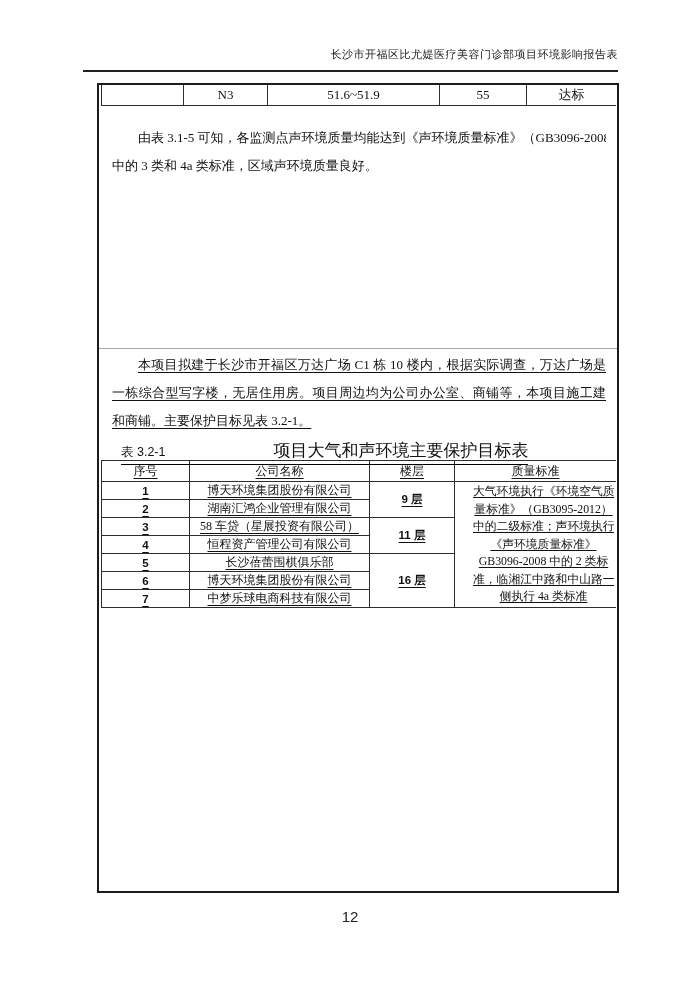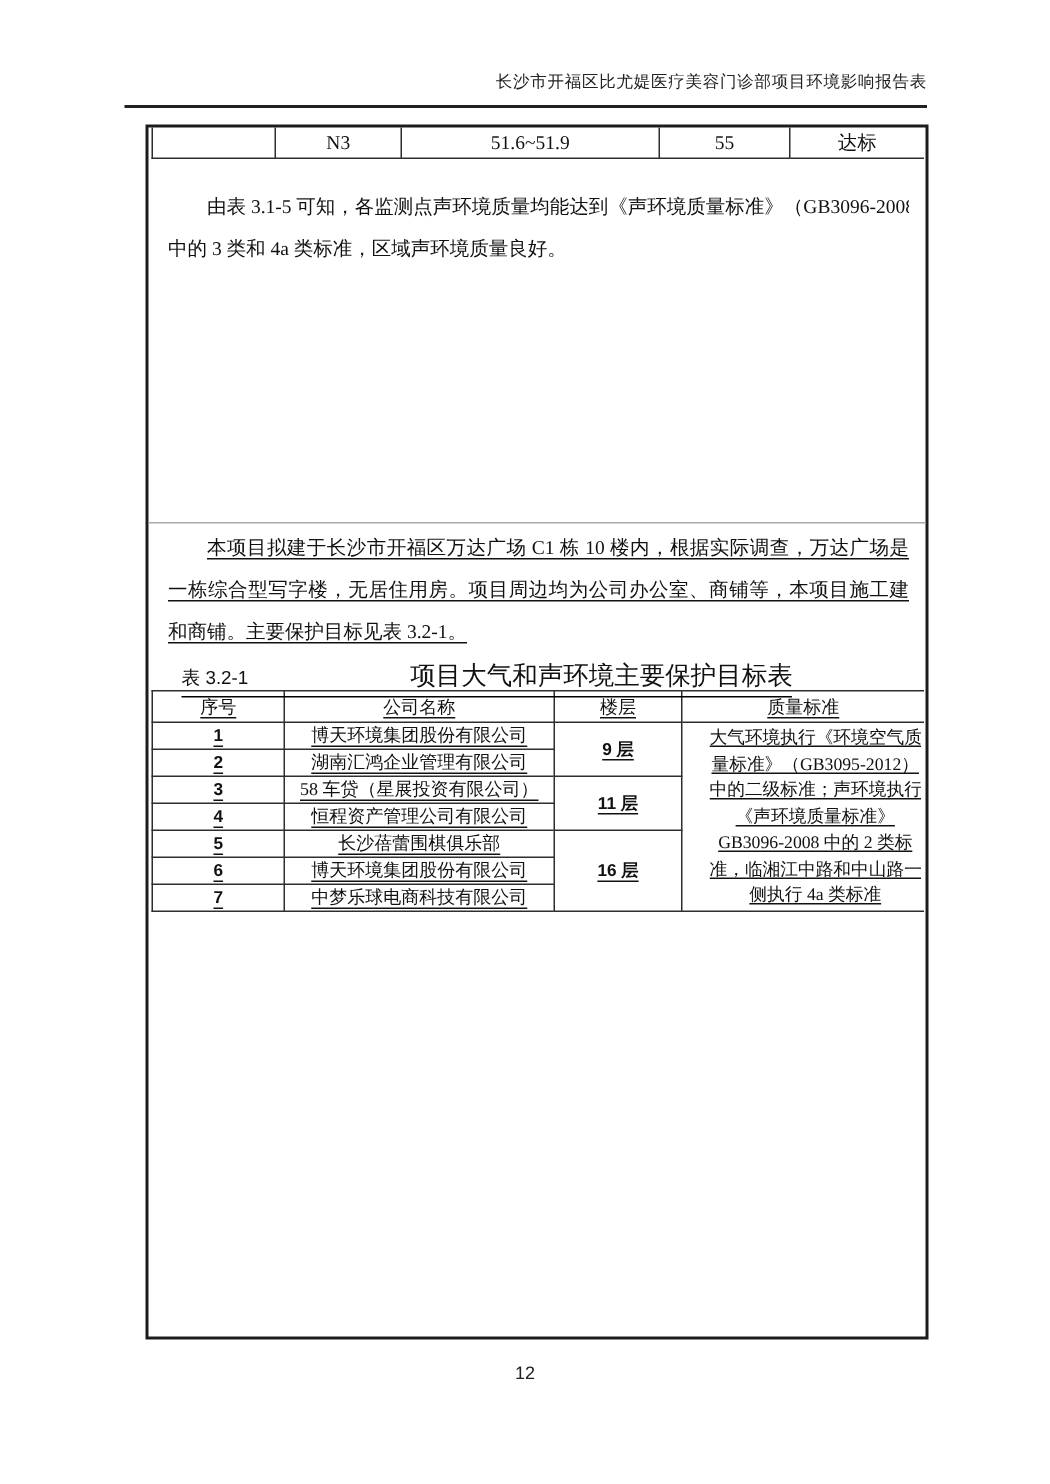--- a/index.html
+++ b/index.html
@@ -106,21 +106,21 @@
   }
   .std-cell { vertical-align: middle; }
   .std-line {
     font-size: 11.8px; line-height: 17.6px; text-align: center;
     text-decoration: underline; text-underline-offset: 2px;
     white-space: nowrap; overflow: hidden; margin-left: 16px;
   }
 
   .pageno {
     position: absolute; top: 908px; left: 0; width: 700px;
-    text-align: center; font-size: 12px;
+    text-align: center; font-size: 15px;
     font-family: "Liberation Sans", "DejaVu Sans", sans-serif;
     color: #222;
   }
 </style>
 </head>
 <body>
 
 <div class="page">
 
   <div class="hdr">长沙市开福区比尤媞医疗美容门诊部项目环境影响报告表</div>

